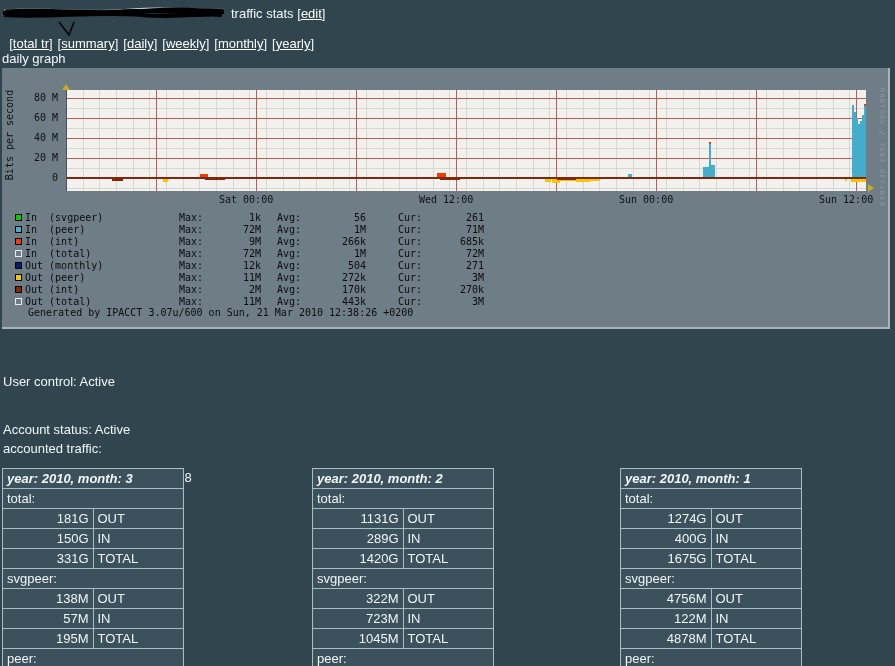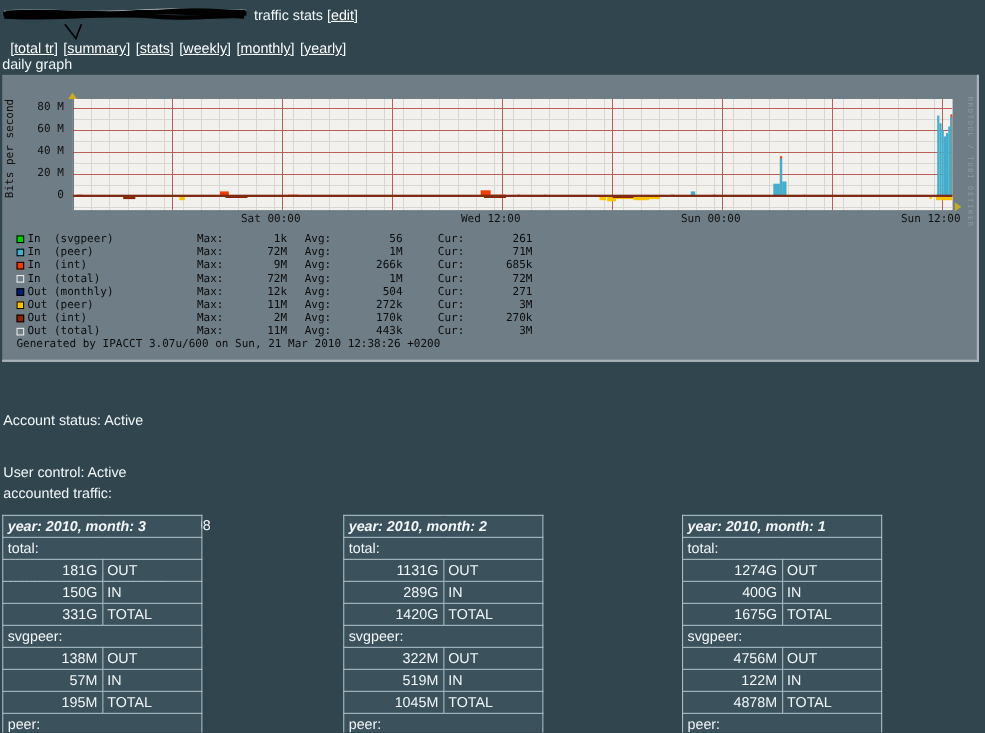--- a/index.html
+++ b/index.html
@@ -44,21 +44,21 @@
   .xtick{top:126px;width:70px;height:12px;text-align:left;font-size:10px;line-height:12px}
   .wmark{left:876px;top:20px;font-size:6.5px;letter-spacing:1.5px;color:#8f9aa1;
     writing-mode:vertical-rl;white-space:pre}
   
   .legend{left:0;top:143px;width:880px;font-size:10px;color:#0c0c0c}
   .lrow{display:flex;align-items:center;height:12px;padding-left:13px;white-space:pre}
   .sw{width:7px;height:7px;border:1px solid #000;box-sizing:border-box;margin-right:3px;flex:none}
   .sw.sw-outline{border-color:#e9e9e9;background:transparent}
   .llab{width:154px} .lk{width:25px;flex:none} .lv{text-align:right}
   .vmax{width:57px} .lk.avg{margin-left:16px} .vavg{width:64px} .lk.cur{margin-left:32px} .vcur{width:61px}
-  .gfooter{height:12px;padding-left:13px;white-space:pre}
+  .gfooter{height:12px;padding-left:26px;white-space:pre}
   
   .status{left:3px;top:342px;line-height:16px;white-space:pre}
   .acct-label{left:3px;top:441px}
   
   table.acct{position:absolute;top:468px;width:182px;border-collapse:collapse;table-layout:fixed}
   table.acct td{border:1px solid #a9bdc5;background:#3b515b;color:#f2f6f8;font-size:13px;
     height:17px;padding:1px 4px;white-space:nowrap;overflow:hidden}
   table.acct tr.hdr td{font-weight:bold;font-style:italic}
   table.acct td.num{text-align:right;width:108px}
   table.acct td.lbl{text-align:left}
@@ -69,21 +69,21 @@
 <div class="abs titleline">
   <svg width="224" height="15" style="margin-right:5px">
     <path d="M2,4 C40,1 90,7 130,3 C170,0 200,5 221,3" stroke="#cfd6d9" stroke-width="1" fill="none"></path>
     <path d="M1,7 C30,3 70,10 110,6 C150,2 190,9 222,6" stroke="#000" stroke-width="4" fill="none"></path>
     <path d="M2,9 C45,12 95,5 140,9 C175,12 205,7 220,9" stroke="#000" stroke-width="4" fill="none"></path>
     <path d="M3,5 C50,2 100,9 150,4 C185,1 210,6 221,4" stroke="#000" stroke-width="3" fill="none"></path>
   </svg><span>traffic stats</span><span> </span><span class="br"><a>edit</a></span>
 </div>
 
 <div class="abs navline">
-  <span class="br"><a>total tr</a></span><span class="br"><a>summary</a></span><span class="br"><a>stats</a></span><span class="br"><a>weekly</a></span><span class="br"><a>monthly</a></span><span class="br"><a>yearly</a></span>
+  <span class="br"><a>total tr</a></span><span class="br"><a>summary</a></span><span class="br"><a>daily</a></span><span class="br"><a>weekly</a></span><span class="br"><a>monthly</a></span><span class="br"><a>yearly</a></span>
 </div>
 
 <svg class="abs" style="left:57px;top:20px" width="24" height="18">
   <path d="M2,2 L12,15 L17,2" stroke="#000" stroke-width="1.5" fill="none"></path>
 </svg>
 
 <div class="abs seclabel">daily graph</div>
 
 <div class="abs graphbox">
   <span class="abs ylab">Bits per second</span>
@@ -205,22 +205,22 @@
       <span class="llab">Out (total)</span>
       <span class="lk">Max:</span><span class="lv vmax">11M</span>
       <span class="lk avg">Avg:</span><span class="lv vavg">443k</span>
       <span class="lk cur">Cur:</span><span class="lv vcur">3M</span>
     </div>
     <div class="gfooter">Generated by IPACCT 3.07u/600 on Sun, 21 Mar 2010 12:38:26 +0200</div>
   </div>
 </div>
 
 <div class="abs status">
+  <div>User control: Active</div>
   <div>Account status: Active</div>
-  <div>User control: Active</div>
   <div>Subscription validity: 2010-04-08</div>
   <div>Remaining traffic: no limit</div>
   <div>Monthly traffic limit: no limit</div>
 </div>
 
 <div class="abs acct-label">accounted traffic:</div>
 
 <table class="acct" style="left:2px">
   <tbody>
       <tr class="hdr">
@@ -283,21 +283,21 @@
         <td class="lbl">TOTAL</td>
       </tr>
   <tr class="sec">
         <td colspan="2">svgpeer:</td>
       </tr>
   <tr>
         <td class="num">322M</td>
         <td class="lbl">OUT</td>
       </tr>
   <tr>
-        <td class="num">519M</td>
+        <td class="num">723M</td>
         <td class="lbl">IN</td>
       </tr>
   <tr>
         <td class="num">1045M</td>
         <td class="lbl">TOTAL</td>
       </tr>
   <tr class="sec">
         <td colspan="2">peer:</td>
       </tr>
 </tbody>

